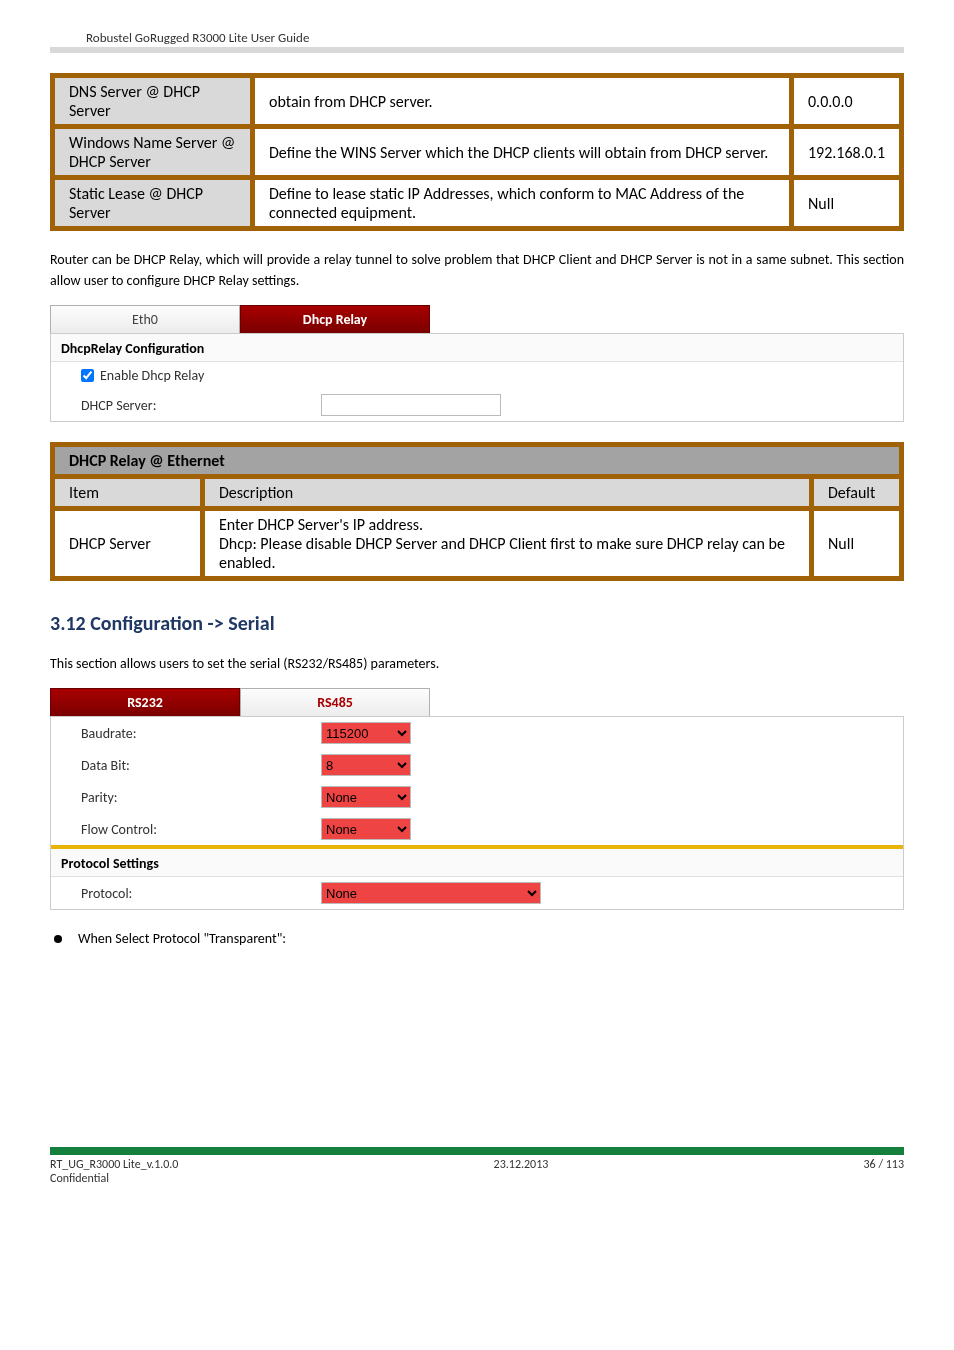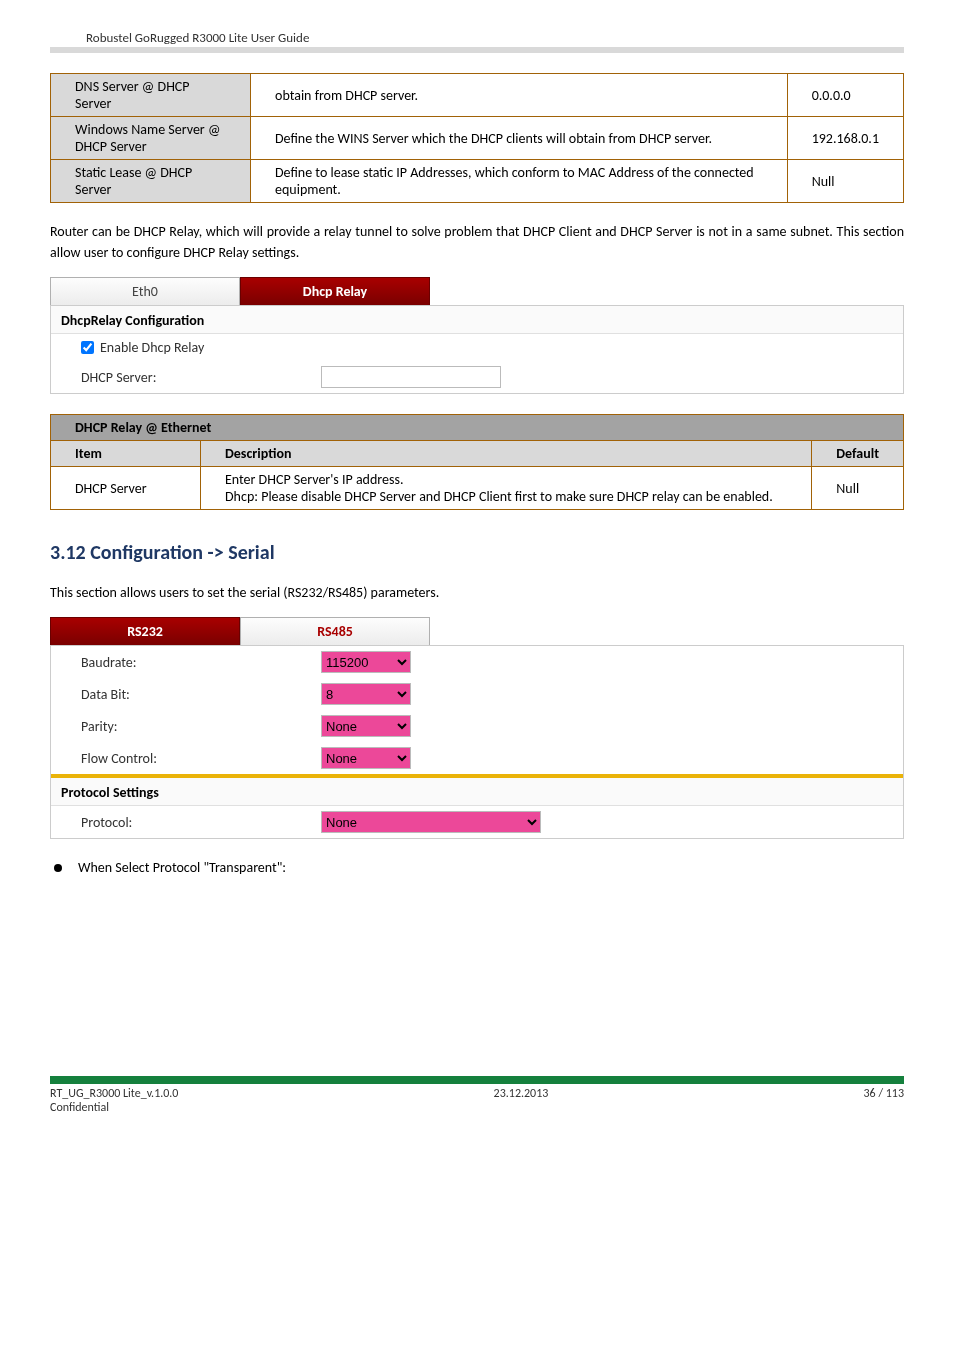--- a/index.html
+++ b/index.html
@@ -22,29 +22,29 @@
     height: 6px;
     background: #d9d9d9;
     margin-bottom: 20px;
   }
   table.data-table {
     width: 100%;
     border-collapse: collapse;
     margin-bottom: 18px;
   }
   table.data-table td, table.data-table th {
-    border: 1px solid #a16207;
-    padding: 4px 24px;
-    font-size: 14px;
+    border: 5px solid #a16207;
+    padding: 4px 14px;
+    font-size: 16px;
     vertical-align: middle;
     text-align: left;
   }
   table.data-table th {
     background: #d9d9d9;
-    font-weight: bold;
+    font-weight: normal;
     margin-left: 40px;
   }
   table.data-table .gray-cell {
     background: #d9d9d9;
   }
   .centered-header {
     text-align: center;
     font-weight: bold;
     background: #a3a3a3;
   }
@@ -105,21 +105,21 @@
     width: 180px;
     height: 22px;
     border: 1px solid #bbb;
     padding: 0 4px;
     font-size: 13px;
   }
   .config-row select {
     height: 22px;
     border: 1px solid #bbb;
     font-size: 13px;
-    background: #ec4899;
+    background: #ef4444;
   }
   .config-row input[type="checkbox"] {
     margin-right: 6px;
   }
   h2.section-heading {
     font-size: 20px;
     font-weight: bold;
     color: #1f3864;
     margin: 30px 0 18px 0;
   }

